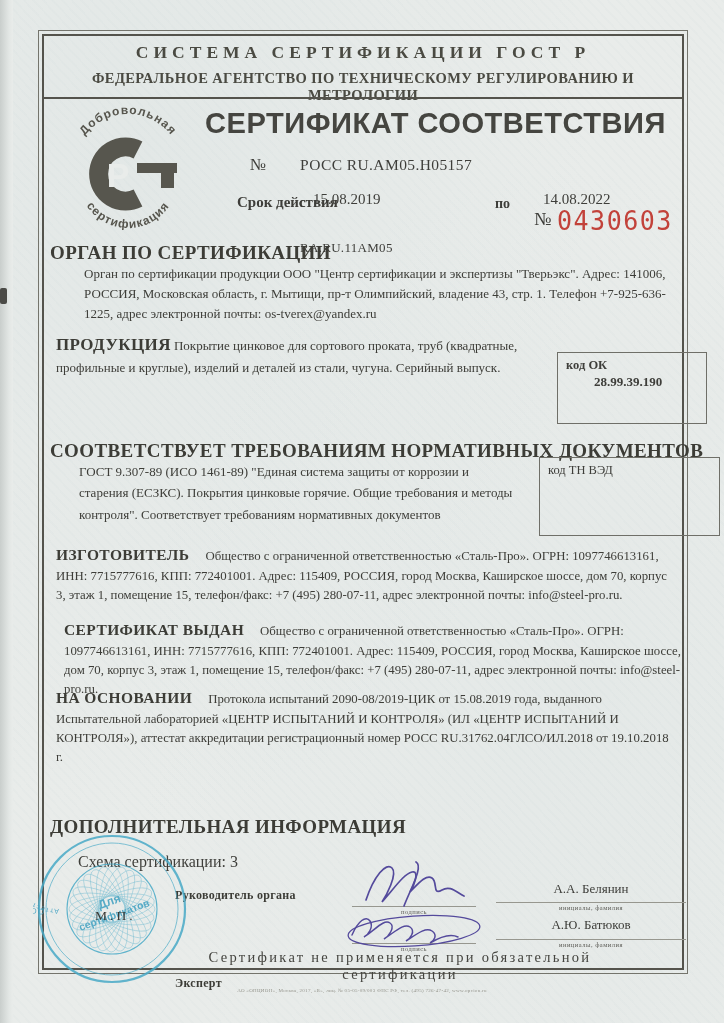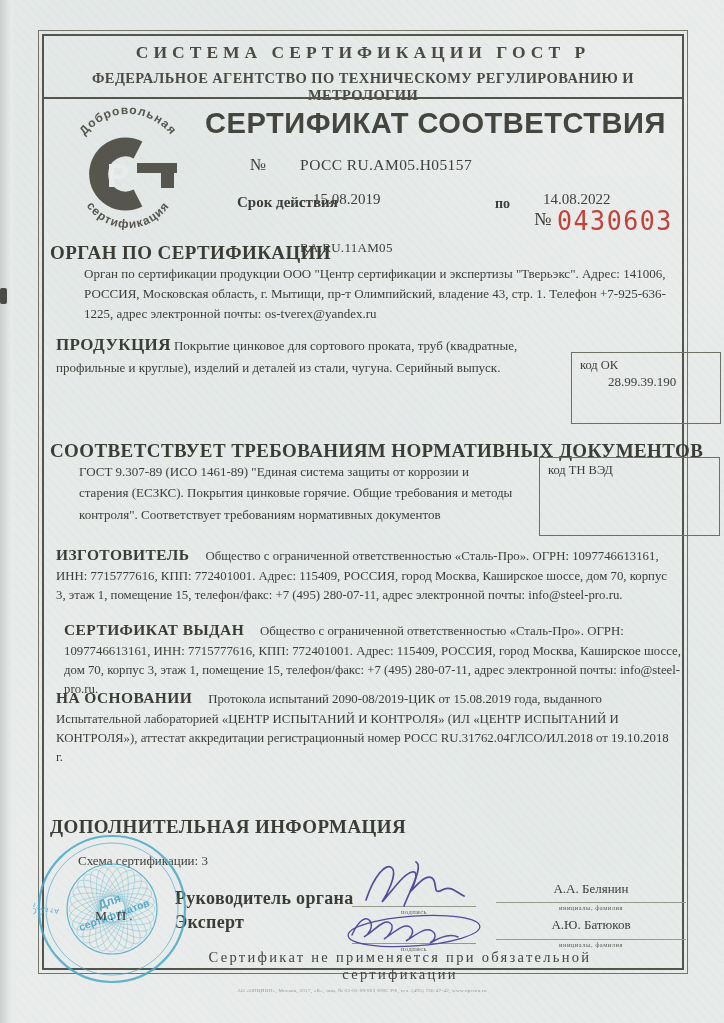--- a/index.html
+++ b/index.html
@@ -36,34 +36,34 @@
   .seclbl{font-weight:bold;font-size:15.5px;letter-spacing:.4px;color:#3c3c36;margin-right:16px;}
   .seclbl-lg{font-weight:bold;font-size:17px;letter-spacing:.4px;color:#3c3c36;margin-right:3px;}
   .regnum{left:300px;top:240px;font-size:13px;letter-spacing:.3px;}
   .para{font-size:13px;line-height:1.52;color:#3d3d38;}
   .organ-lbl{left:50px;top:242px;}
   .organ-para{left:84px;top:264px;width:586px;}
   .product-para{left:56px;top:332px;width:494px;}
   .conf-lbl{left:50px;top:440px;}
   .conf-para{left:79px;top:461px;width:438px;line-height:1.64;}
   .codebox{border:1px solid #6f6f68;}
-  .okbox{left:571px;top:352px;width:148px;height:70px;}
+  .okbox{left:557px;top:352px;width:148px;height:70px;font-weight:bold;}
   .tnbox{left:539px;top:457px;width:148px;height:77px;padding-left:31px;}
   .codebox .clbl{position:absolute;left:8px;top:5px;font-size:12.5px;}
   .codebox .cval{position:absolute;left:36px;top:21px;font-size:13px;}
   .manu-para{left:56px;top:543px;width:614px;font-size:12.8px;}
   .issued-para{left:64px;top:618px;width:618px;font-size:12.8px;}
   .basis-para{left:56px;top:686px;width:622px;font-size:12.8px;}
   .add-lbl{left:50px;top:816px;}
-  .scheme{left:78px;top:853px;font-size:13px;}
+  .scheme{left:78px;top:853px;font-size:16px;}
   .stamp{left:33px;top:830px;z-index:3;}
   .mp{left:95px;top:908px;font-size:13.5px;letter-spacing:3px;color:#3a3a36;z-index:4;}
-  .sign-lbl{font-weight:bold;font-size:18px;letter-spacing:.3px;color:#3c3c36;}
+  .sign-lbl{font-weight:bold;font-size:12px;letter-spacing:.3px;color:#3c3c36;}
   .head-lbl{left:175px;top:888px;}
-  .expert-lbl{left:175px;top:912px;}
+  .expert-lbl{left:175px;top:976px;}
   .sline{border-top:1px solid #97978f;height:0;}
   .s1line{left:352px;top:906px;width:124px;}
   .s2line{left:352px;top:943px;width:124px;}
   .n1line{left:496px;top:902px;width:190px;}
   .n2line{left:496px;top:939px;width:190px;}
   .scap{font-size:6.5px;color:#5c5c56;letter-spacing:.5px;text-align:center;}
   .s1cap{left:352px;top:908px;width:124px;}
   .s2cap{left:352px;top:945px;width:124px;}
   .n1cap{left:496px;top:904px;width:190px;}
   .n2cap{left:496px;top:941px;width:190px;}

